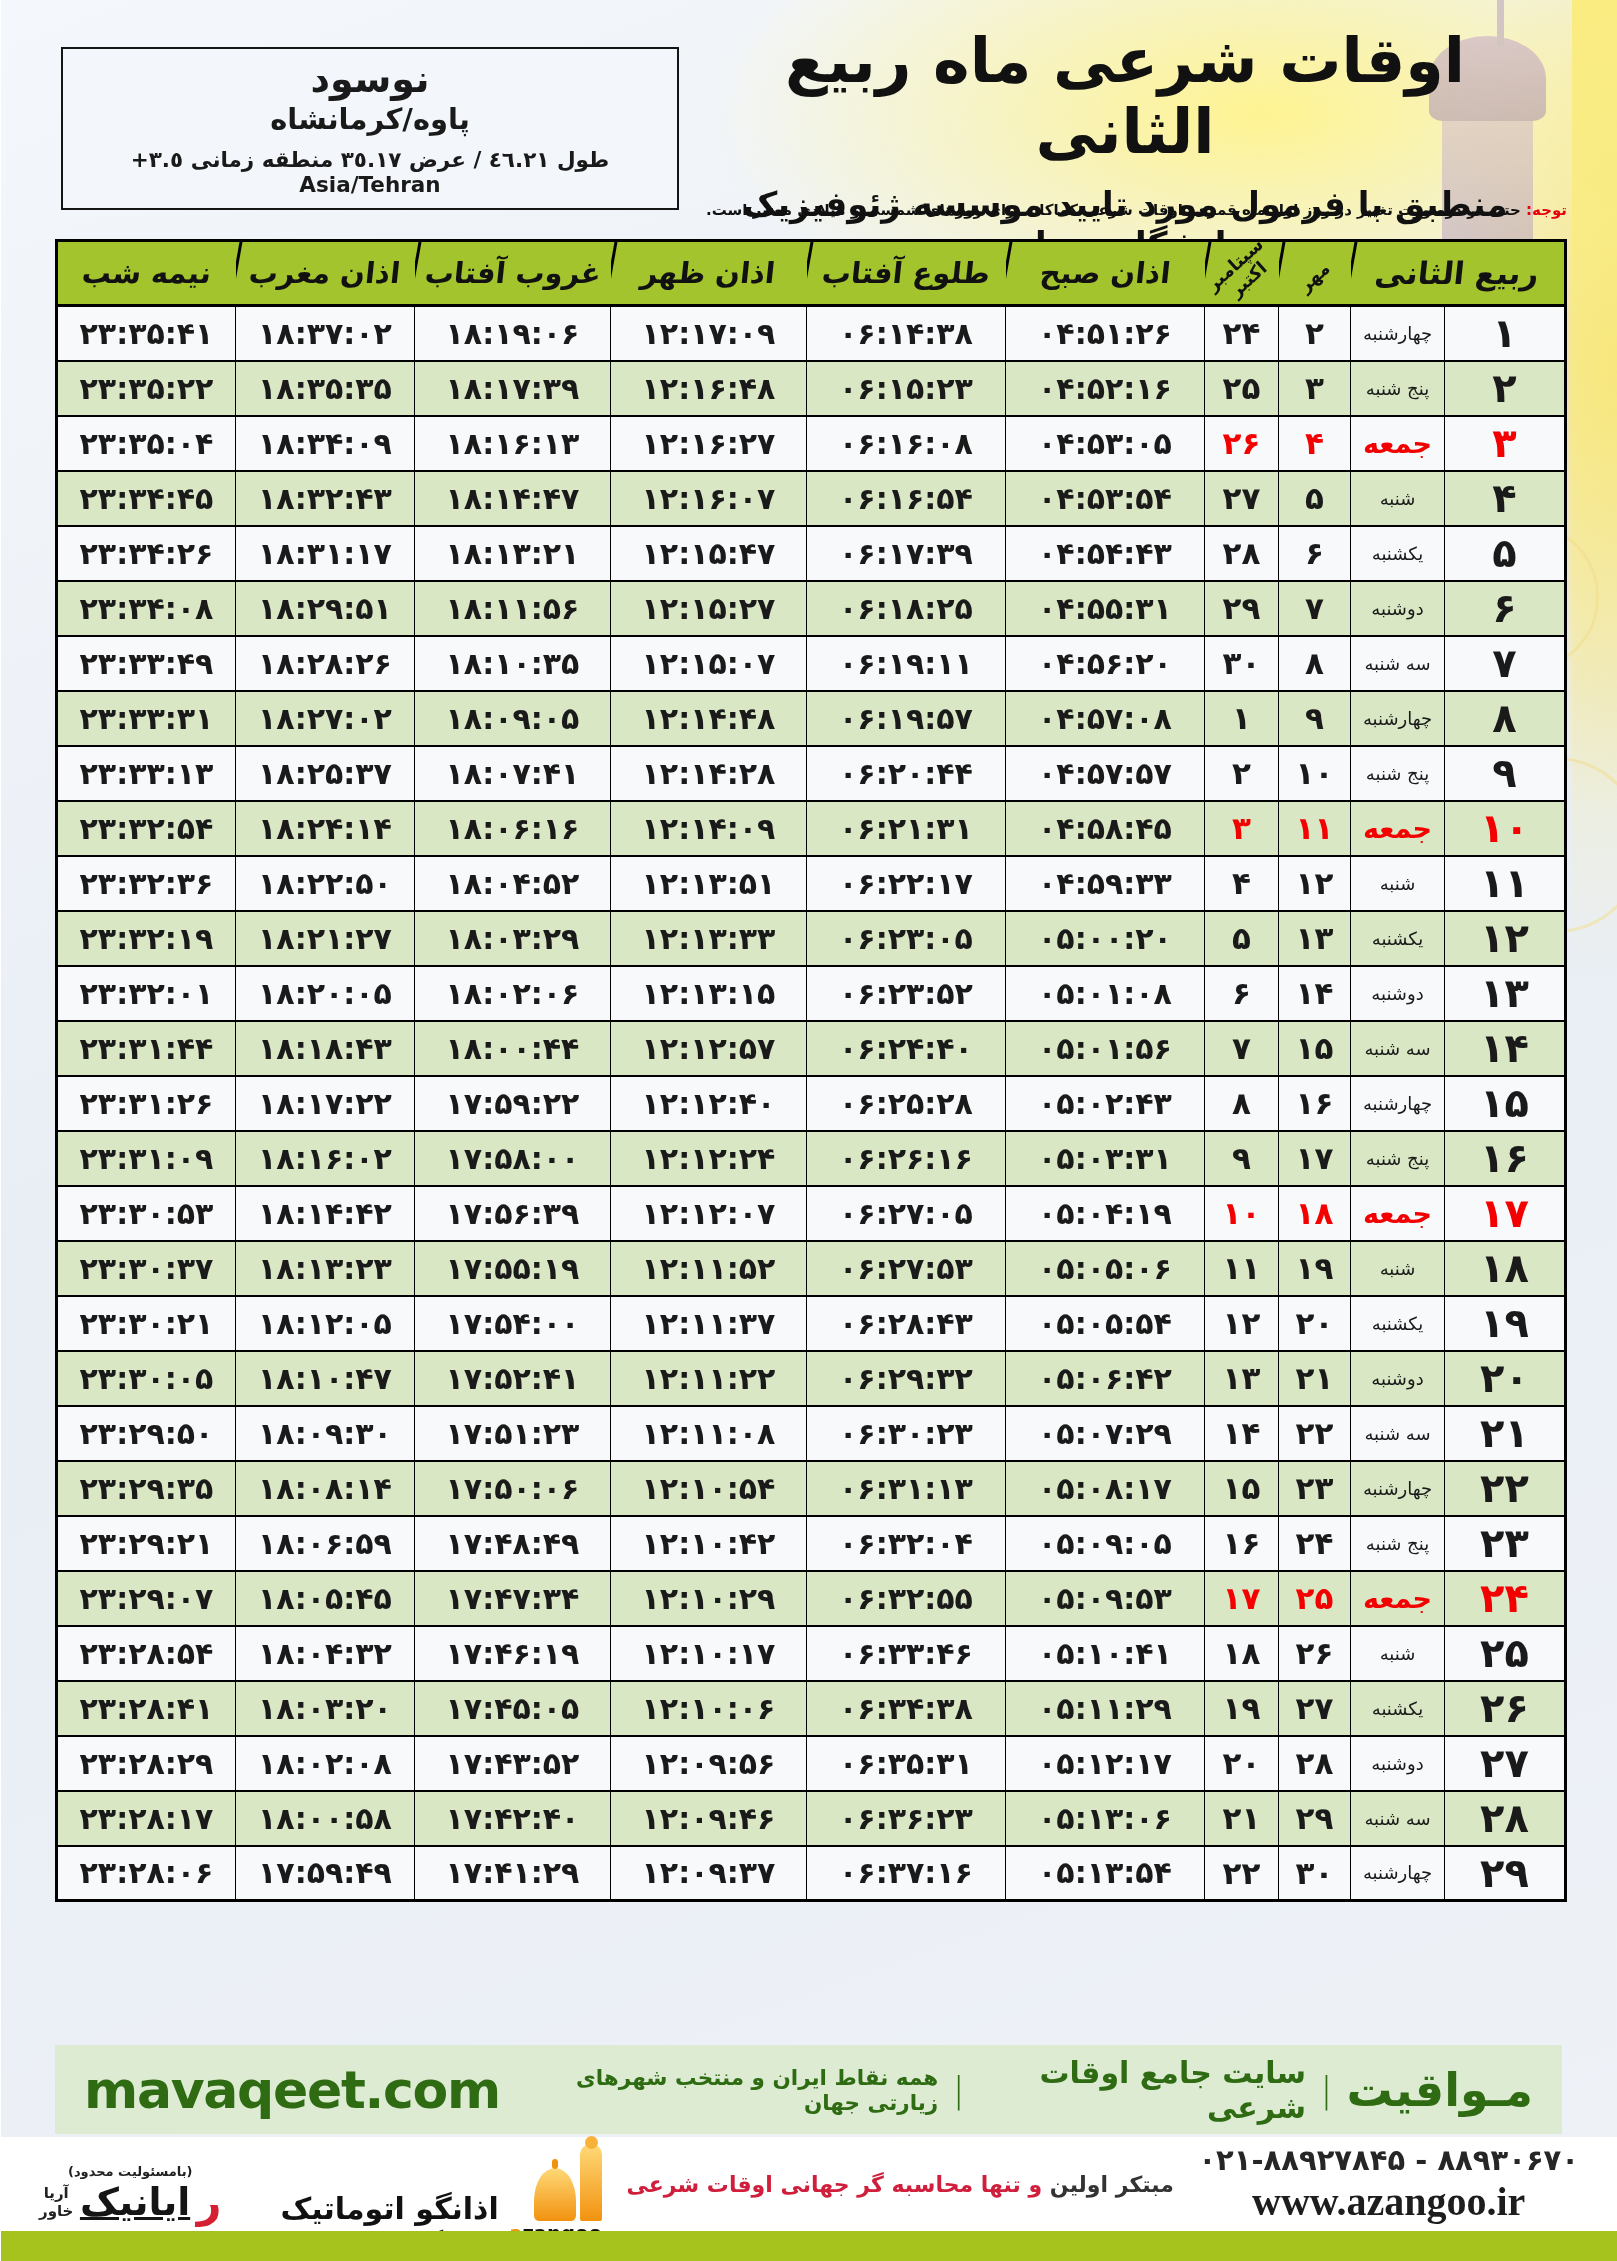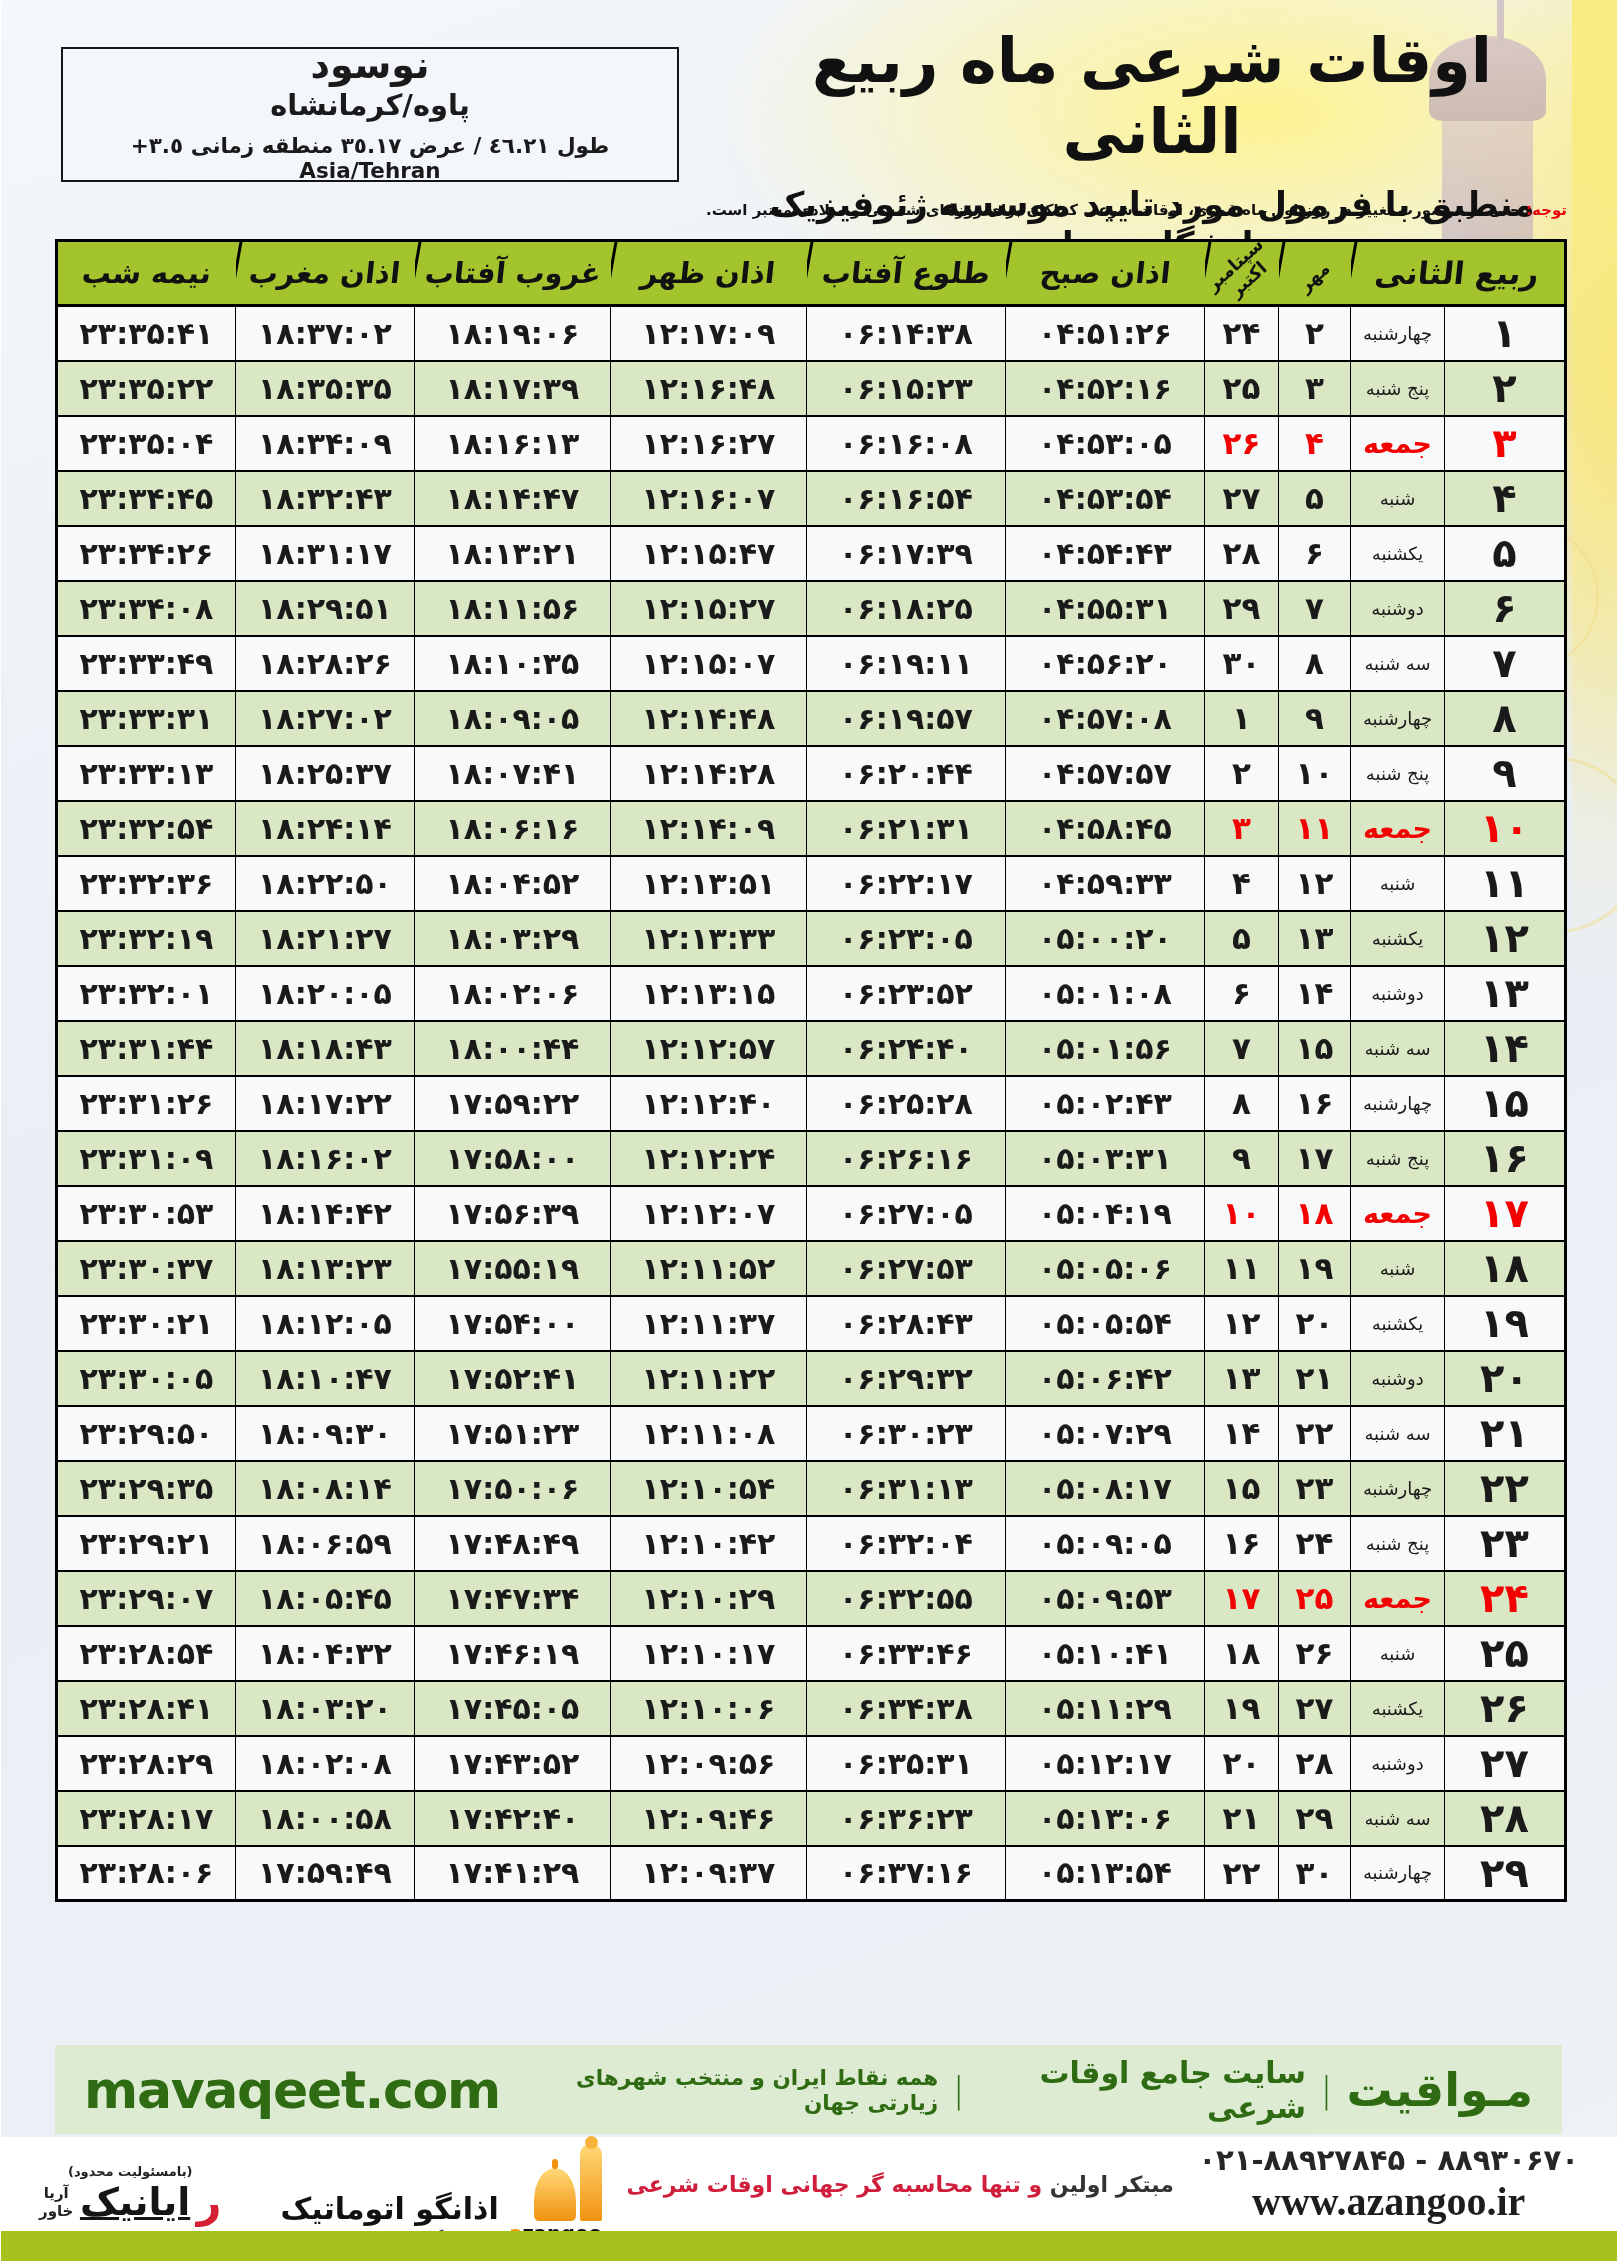--- a/index.html
+++ b/index.html
@@ -21,26 +21,26 @@
   .minaret::before{content:"";position:absolute;top:-62px;left:-13px;width:117px;height:85px;
     background:linear-gradient(180deg,#b897cb,#9a7cb3);border-radius:50% 50% 12% 12%;}
   .minaret::after{content:"";position:absolute;top:-98px;left:55px;width:6.5px;height:46px;background:#a98fbe;}
   .swirl{position:absolute;right:13px;top:496px;width:235px;height:457px;z-index:0;opacity:.5;}
   .swirl i{position:absolute;border:3.9px solid #f2dd8a;border-radius:50%;display:block;}
   .swirl i:nth-child(1){width:144px;height:144px;right:6.5px;top:26px;}
   .swirl i:nth-child(2){width:85px;height:85px;right:98px;top:183px;border-color:#f6e7a6;}
   .swirl i:nth-child(3){width:170px;height:170px;right:-39px;top:261px;border-color:#f2dd8a;}
 
   
-  .title-block{position:absolute;top:25px;right:29px;width:874px;text-align:center;z-index:2;}
+  .title-block{position:absolute;top:25px;right:56px;width:874px;text-align:center;z-index:2;}
   .main-title{font-size:62px;font-weight:800;line-height:1.15;color:#111;}
   .sub-title{font-size:34px;font-weight:700;margin-top:16px;color:#111;}
   .years-line{font-size:29px;font-weight:600;margin-top:14.4px;color:#111;}
 
-  .location-box{position:absolute;top:47px;left:61px;width:618px;height:135px;z-index:2;
+  .location-box{position:absolute;top:47px;left:61px;width:618px;height:163px;z-index:2;
     border:2.6px solid #151515;background:rgba(243,246,250,.88);
     display:flex;flex-direction:column;align-items:center;justify-content:center;text-align:center;}
   .loc-city{font-size:38px;font-weight:800;line-height:1.05;}
   .loc-region{font-size:29px;font-weight:600;margin-top:2.6px;}
   .loc-coords{font-size:21.5px;font-weight:600;margin-top:11px;}
 
   .notice-line{position:absolute;top:201px;right:51px;left:51px;z-index:2;
     font-size:15px;font-weight:700;text-align:right;color:#111;}
   .notice-label{color:#e80012;}
 

